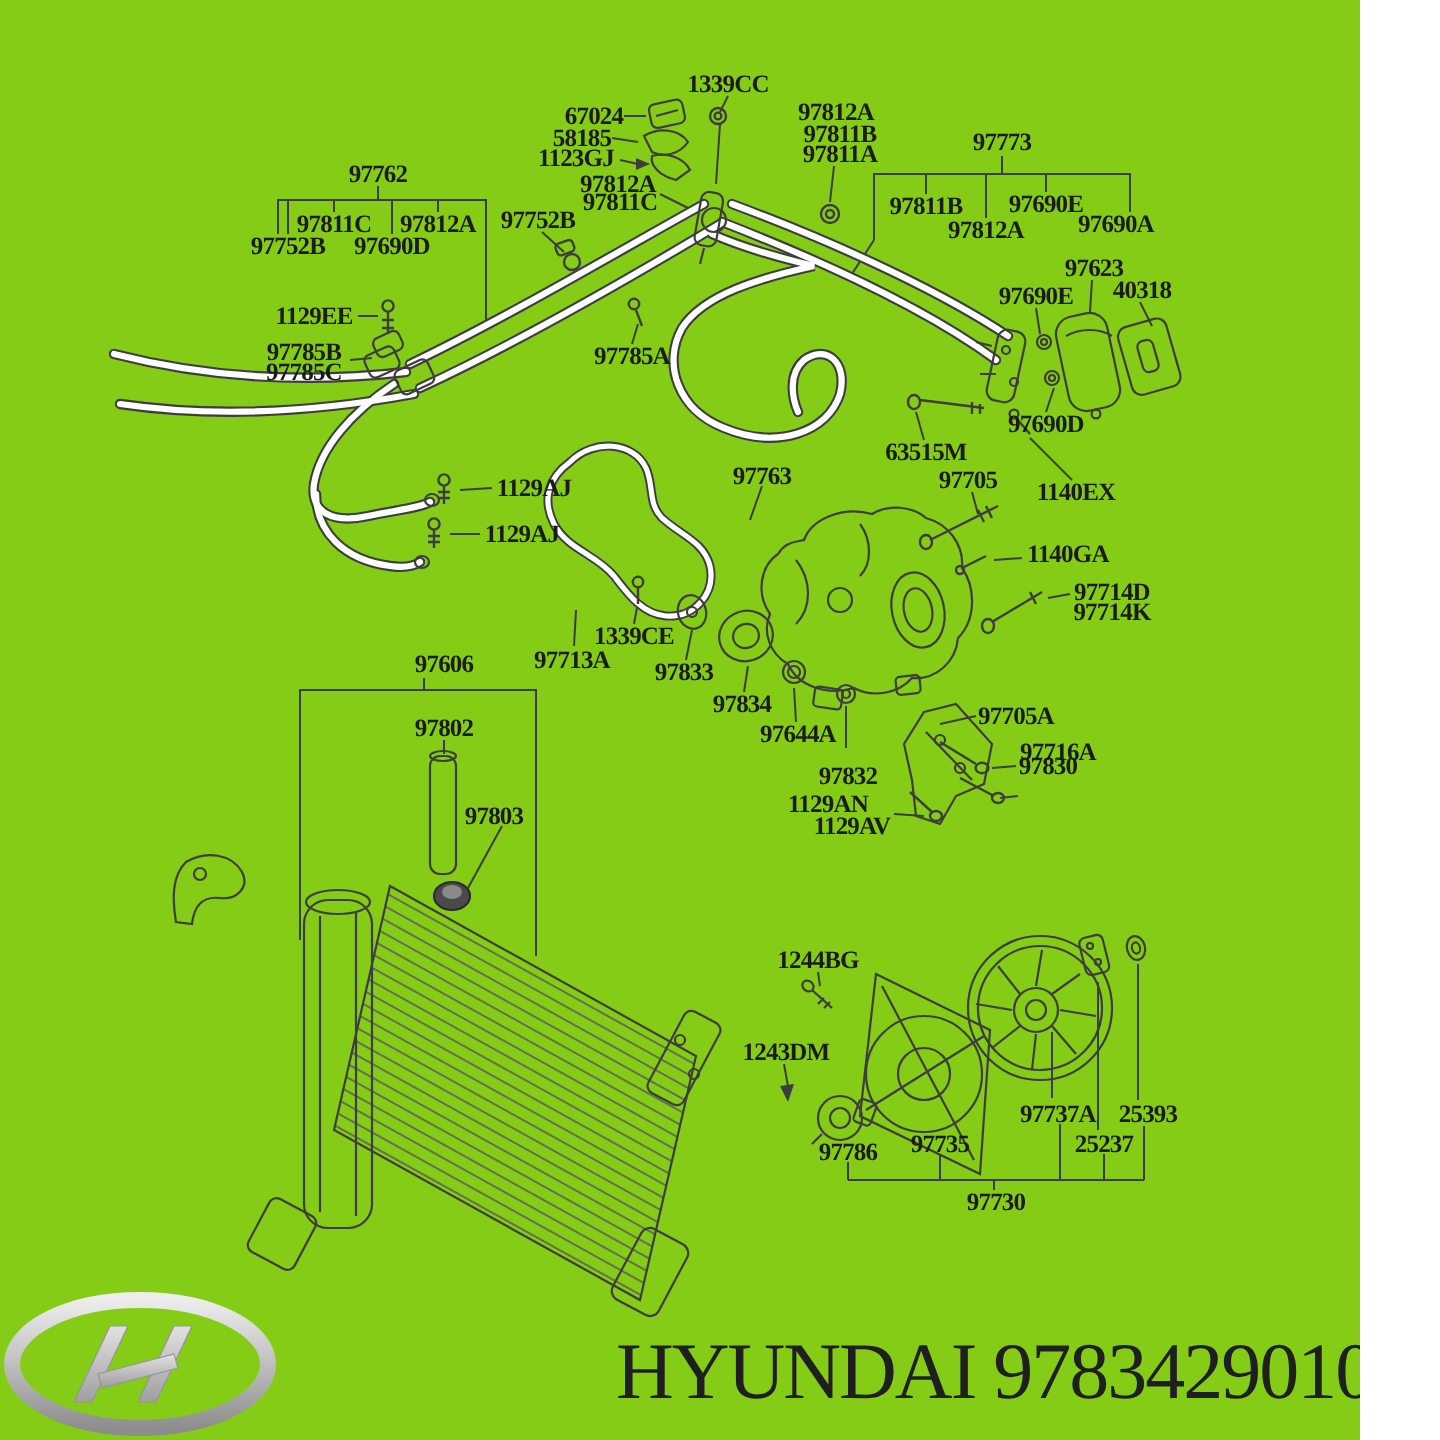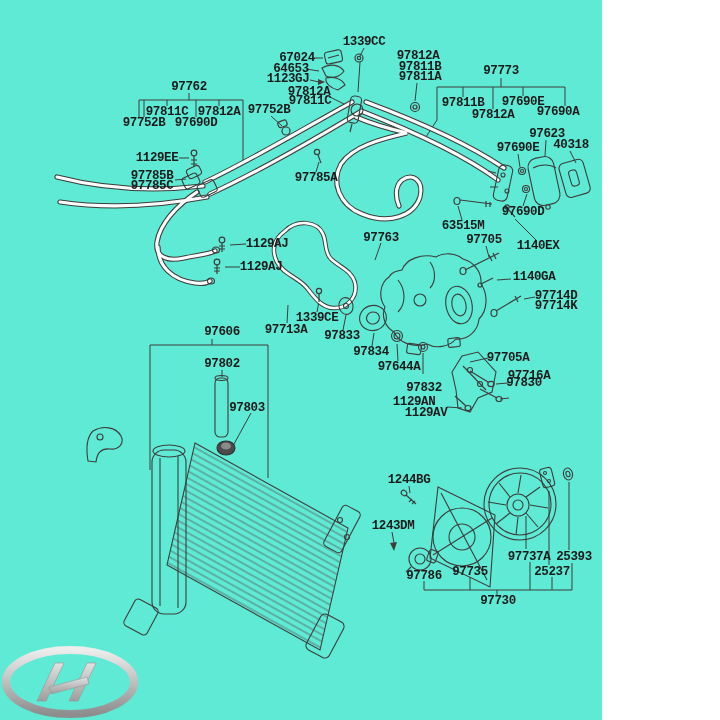--- a/index.html
+++ b/index.html
@@ -1,17 +1,17 @@
 <!DOCTYPE html>
 <html><head>
 <meta charset="utf-8">
 <style>
   html,body{margin:0;padding:0;background:#fff;}
-  .stage{position:relative;width:602px;height:720px;background:#5eead4;overflow:hidden;
-         font-family:Liberation Mono, monospace;}
+  .stage{position:relative;width:680px;height:720px;background:#84cc16;overflow:hidden;
+         font-family:Liberation Serif, serif;}
   svg{position:absolute;left:0;top:0;}
   .pl{position:absolute;transform:translate(-50%,-50%);font-weight:bold;font-size:12.5px;
       line-height:1;letter-spacing:-0.4px;color:#1b1b1b;white-space:nowrap;}
   .footer-text{position:absolute;left:308px;top:662px;font-size:40px;font-weight:normal;
       letter-spacing:-1px;color:#1f1f1f;white-space:nowrap;}
 </style>
 </head>
 <body>
 
 <div class="stage">
@@ -273,21 +273,21 @@
     <rect x="198" y="182" width="18" height="13" rx="3" transform="rotate(-25 207 188)"></rect>
     <rect x="187" y="167" width="14" height="10" rx="3" transform="rotate(-25 194 172)"></rect>
     <ellipse cx="216" cy="250" rx="3.5" ry="3"></ellipse>
         <ellipse cx="211" cy="281" rx="3.5" ry="3"></ellipse>
   </g>
 </svg>
 
 <div>
   <div class="pl" style="left:364px;top:42px">1339CC</div>
   <div class="pl" style="left:297px;top:58px">67024</div>
-  <div class="pl" style="left:291px;top:69px">64653</div>
+  <div class="pl" style="left:291px;top:69px">58185</div>
   <div class="pl" style="left:288px;top:79px">1123GJ</div>
   <div class="pl" style="left:309px;top:92px">97812A</div>
   <div class="pl" style="left:310px;top:101px">97811C</div>
   <div class="pl" style="left:418px;top:56px">97812A</div>
   <div class="pl" style="left:420px;top:67px">97811B</div>
   <div class="pl" style="left:420px;top:77px">97811A</div>
   <div class="pl" style="left:189px;top:87px">97762</div>
   <div class="pl" style="left:167px;top:112px">97811C</div>
   <div class="pl" style="left:219px;top:112px">97812A</div>
   <div class="pl" style="left:144px;top:123px">97752B</div>
@@ -350,14 +350,15 @@
     <linearGradient id="silverH2" x1="0" y1="0" x2="0" y2="1">
       <stop offset="0" stop-color="#e2e2e2"></stop>
           <stop offset="1" stop-color="#9e9e9e"></stop>
     </linearGradient>
   </defs>
   <polygon points="37,57 46,57 64,19 55,19" fill="url(#silverH2)" stroke="#969696" stroke-width="0.6"></polygon>
   <polygon points="69,57 78,57 96,19 87,19" fill="url(#silverH2)" stroke="#969696" stroke-width="0.6"></polygon>
   <polygon points="49,43 87,33 89,40 51,50" fill="url(#silverH2)" stroke="#969696" stroke-width="0.6"></polygon>
 </svg>
 
+<div class="footer-text"><span>HYUNDAI</span> <span>9783429010</span></div>
 
 </div>
 
 </body></html>

